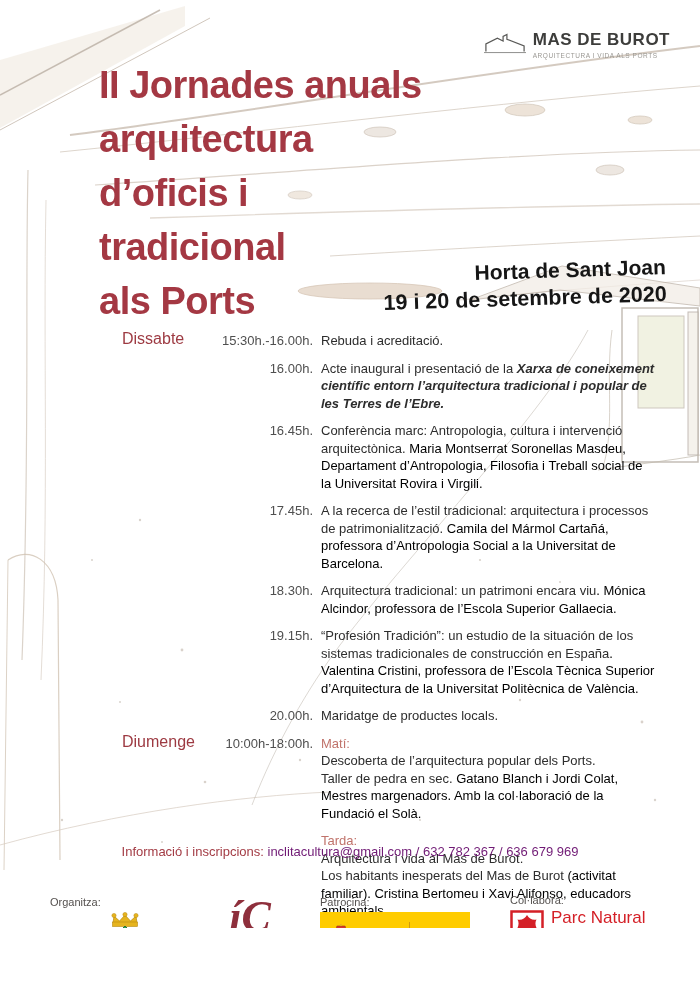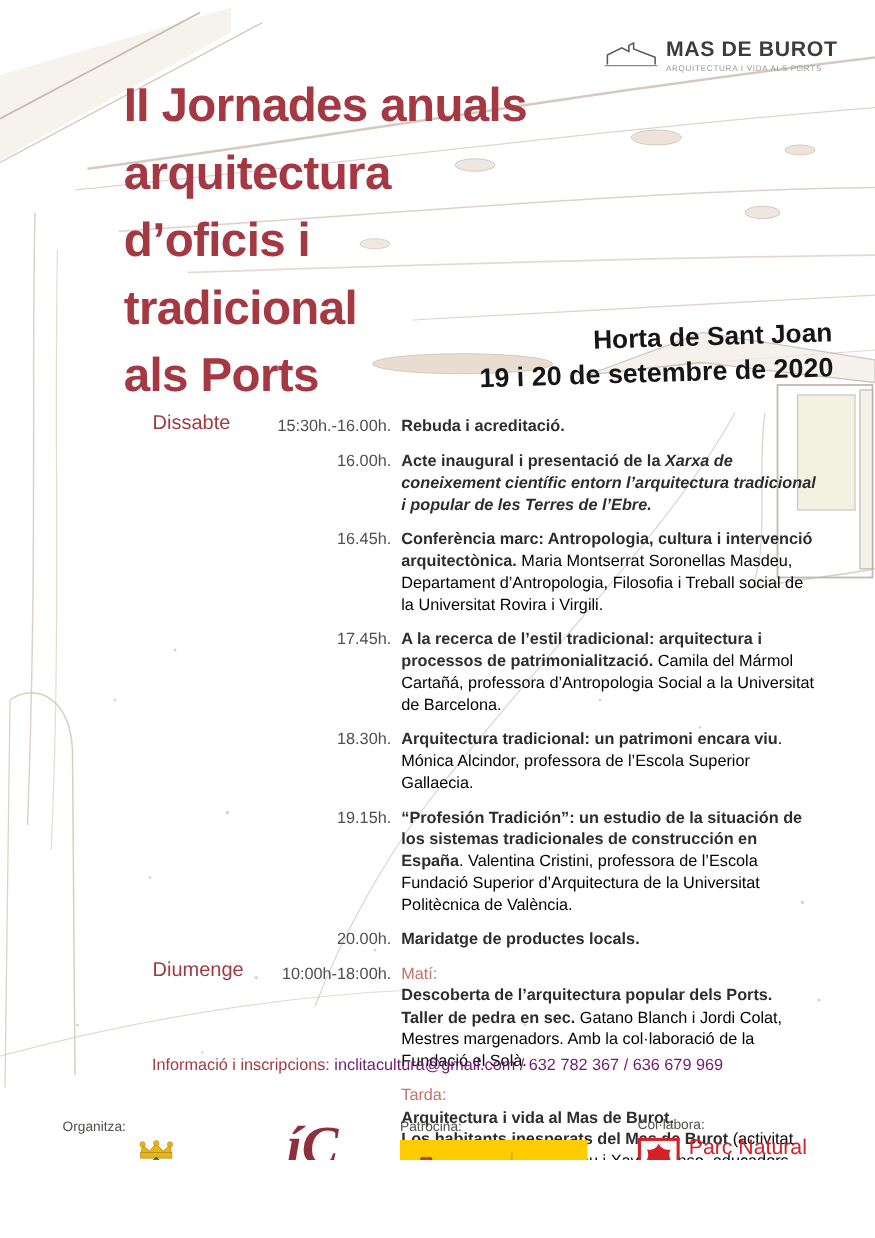--- a/index.html
+++ b/index.html
@@ -25,21 +25,21 @@
          transform:rotate(-1.8deg);transform-origin:100% 50%;}
   .event .place{font-size:21px;}
   .event .date{font-size:21.5px;margin-top:3px;}
 
   
   .schedule{top:332px;left:0;right:0;}
   .srow{display:grid;grid-template-columns:92px 123px 1fr;column-gap:8px;
         padding:0 44px 0 90px;margin-bottom:10px;font-size:13px;line-height:17.5px;}
   .day{font-size:16px;font-weight:normal;color:#9d3a42;margin-top:-2px;margin-left:32px;}
   .time{text-align:right;color:#4f4f4f;white-space:nowrap;}
-  .desc .b{font-weight:bold;color:#2d2d2d;}
+  .desc .b{font-weight:normal;color:#2d2d2d;}
   .desc .bi{font-weight:bold;font-style:italic;color:#2d2d2d;}
   .desc .r{color:#000000;}
   .subhead{color:#c0736b;}
 
   
   .contact{top:844px;left:0;right:0;text-align:center;font-size:13px;}
   .contact .lab{font-weight:normal;color:#a33b44;text-align:center;}
   .contact .val{color:#701a75;}
 
   
@@ -165,21 +165,21 @@
 
     <div class="srow">
       <div class="day"></div>
       <div class="time">18.30h.</div>
       <div class="desc"><span class="b">Arquitectura tradicional: un patrimoni encara viu</span><span class="r">. Mónica Alcindor, professora de l’Escola Superior Gallaecia.</span></div>
     </div>
 
     <div class="srow">
       <div class="day"></div>
       <div class="time">19.15h.</div>
-      <div class="desc"><span class="b">“Profesión Tradición”: un estudio de la situación de los sistemas tradicionales de construcción en España</span><span class="r">. Valentina Cristini, professora de l’Escola Fundació Superior d’Arquitectura de la Universitat Politècnica de València.</span></div>
+      <div class="desc"><span class="b">“Profesión Tradición”: un estudio de la situación de los sistemas tradicionales de construcción en España</span><span class="r">. Valentina Cristini, professora de l’Escola Tècnica Superior d’Arquitectura de la Universitat Politècnica de València.</span></div>
     </div>
 
     <div class="srow">
       <div class="day"></div>
       <div class="time">20.00h.</div>
       <div class="desc"><span class="b">Maridatge de productes locals.</span></div>
     </div>
 
     <div class="srow">
       <div class="day">Diumenge</div>

